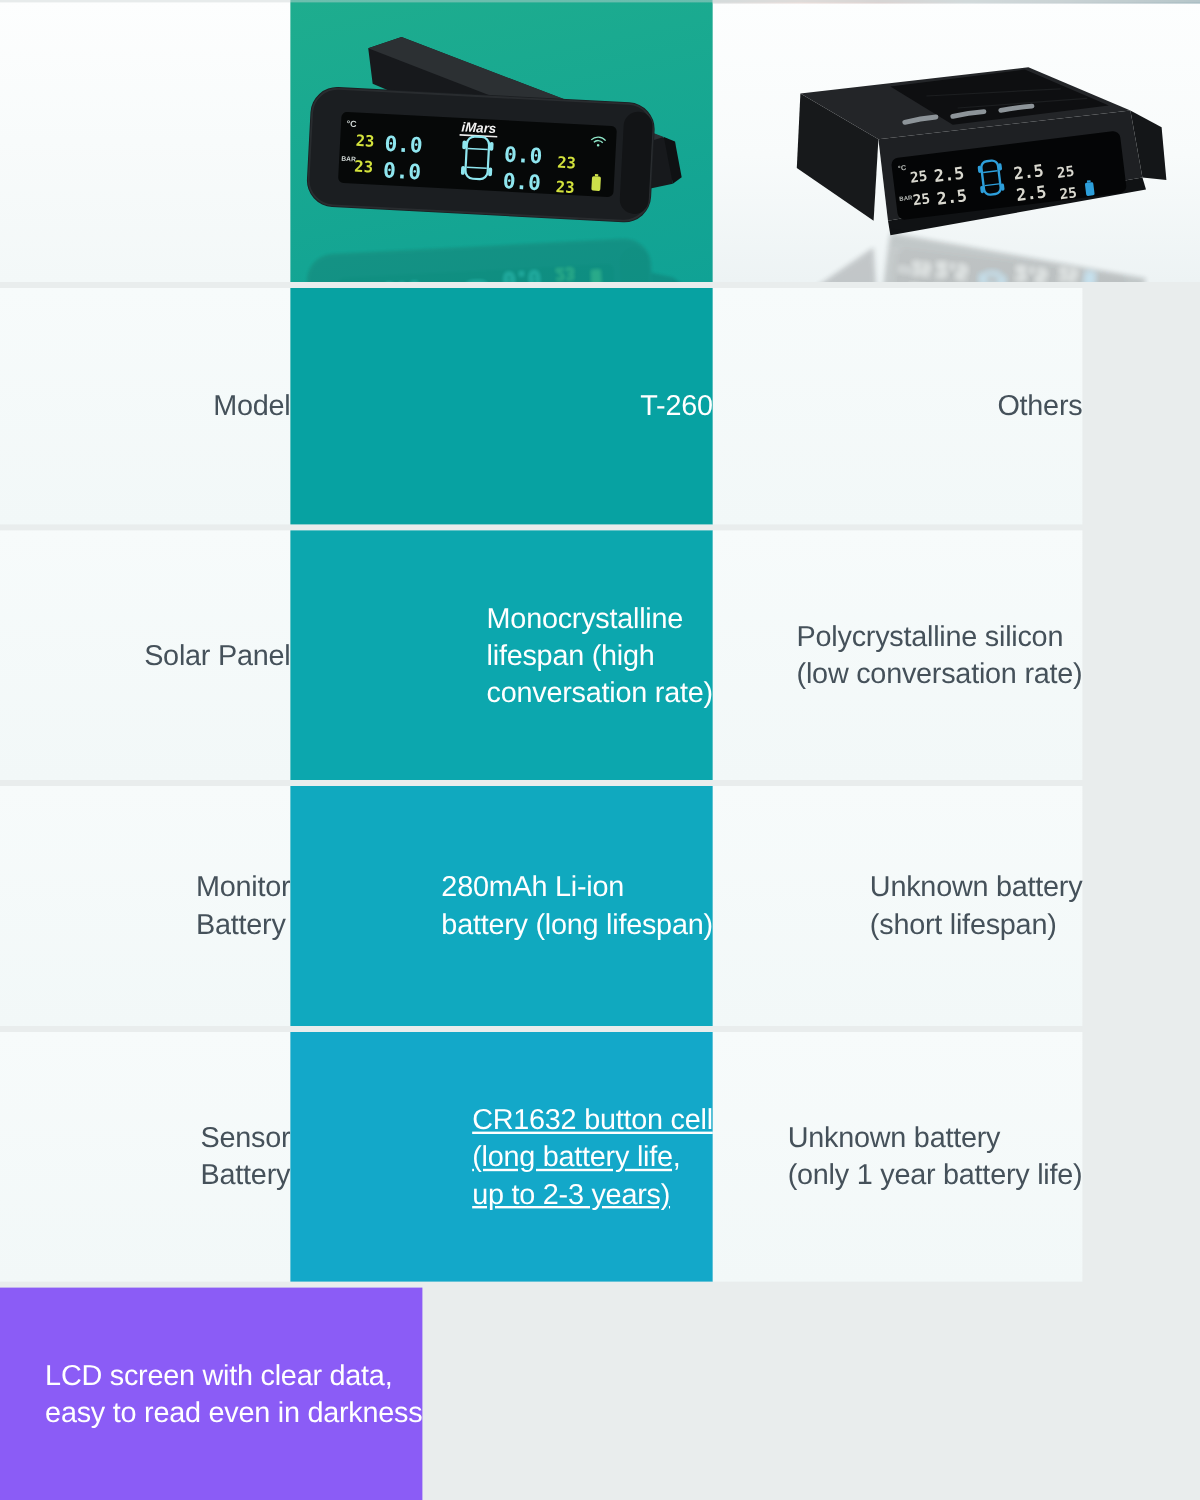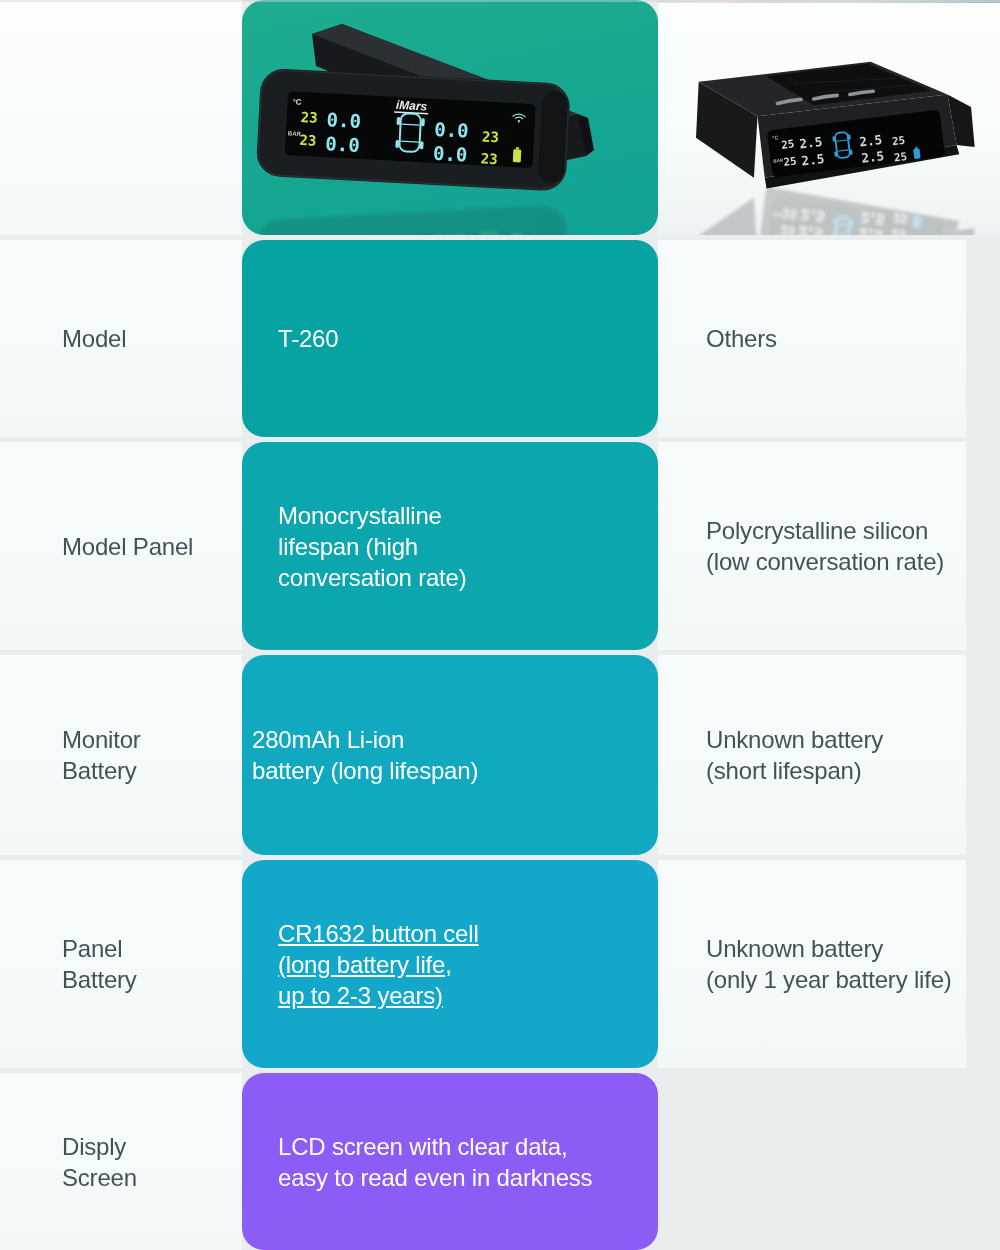--- a/index.html
+++ b/index.html
@@ -10,23 +10,23 @@
     font-family:"Liberation Sans",sans-serif;
     overflow:hidden;
   }
   .row{display:flex;flex:0 0 auto;}
   .hero{height:235px;position:relative;}
   .r-model{height:197px}
   .r-solar{height:208px}
   .r-monitor{height:200px}
   .r-sensor{height:208px}
   .r-display{height:177px}
-  .cell{box-sizing:border-box;display:flex;align-items:center;}
+  .cell{box-sizing:border-box;display:flex;align-items:center;justify-content:flex-end;}
   .c1{width:242px;padding-left:62px;}
-  .c2{width:416px;padding-left:36px;border-radius:22px;}
+  .c2{width:352px;padding-left:36px;}
   .c3{width:308px;padding-left:48px;}
   .hero .cell{padding:0;}
   .side{background:linear-gradient(180deg,#f7fbfb 0%,var(--side_bg,#f2f8f8) 100%);}
   .cell span{
     font-size:24px;line-height:31px;font-weight:300;
     letter-spacing:-0.2px;white-space:pre-line;
   }
   .c1 span,.c3 span{color:var(--label_text,#45515a);}
   .c2 span{color:#ffffff;}
   .teal{color:#fff;}
@@ -201,21 +201,21 @@
     <div class="cell c2 teal" style="background-color: rgb(7, 162, 162);">
       <span>T-260</span>
     </div>
     <div class="cell c3 side">
       <span>Others</span>
     </div>
   </div>
 
   <div class="row r-solar">
     <div class="cell c1 side">
-      <span>Model Panel</span>
+      <span>Solar Panel</span>
     </div>
     <div class="cell c2 teal" style="background-color: rgb(12, 167, 174);">
       <span>Monocrystalline
 lifespan (high
 conversation rate)</span>
     </div>
     <div class="cell c3 side">
       <span>Polycrystalline silicon
 (low conversation rate)</span>
     </div>
@@ -231,38 +231,34 @@
 battery (long lifespan)</span>
     </div>
     <div class="cell c3 side">
       <span>Unknown battery
 (short lifespan)</span>
     </div>
   </div>
 
   <div class="row r-sensor">
     <div class="cell c1 side">
-      <span>Panel
+      <span>Sensor
 Battery</span>
     </div>
     <div class="cell c2 teal" style="background-color: rgb(19, 168, 201); text-decoration: underline;">
       <span>CR1632 button cell
 (long battery life,
 up to 2-3 years)</span>
     </div>
     <div class="cell c3 side">
       <span>Unknown battery
 (only 1 year battery life)</span>
     </div>
   </div>
 
   <div class="row r-display">
-    <div class="cell c1 side">
-      <span>Disply
-Screen</span>
-    </div>
     <div class="cell c2 teal" style="background-color: #8b5cf6;">
       <span>LCD screen with clear data,
 easy to read even in darkness</span>
     </div>
   </div>
 
 </div>
 
 </body></html>

